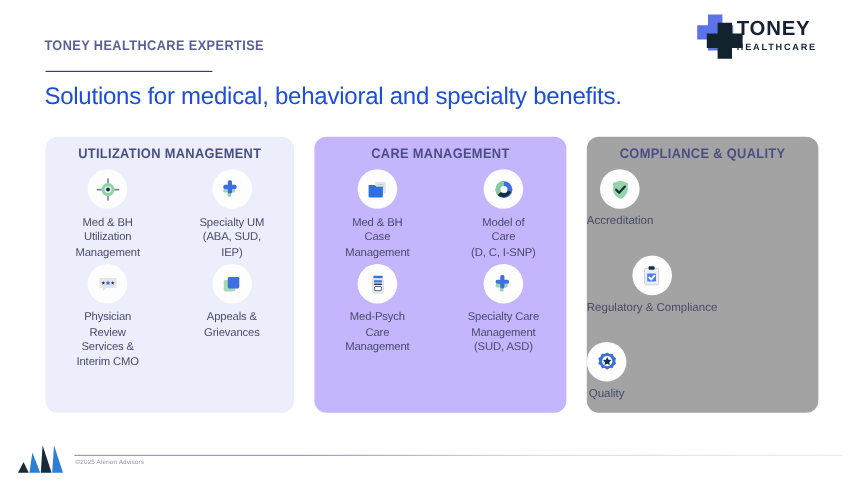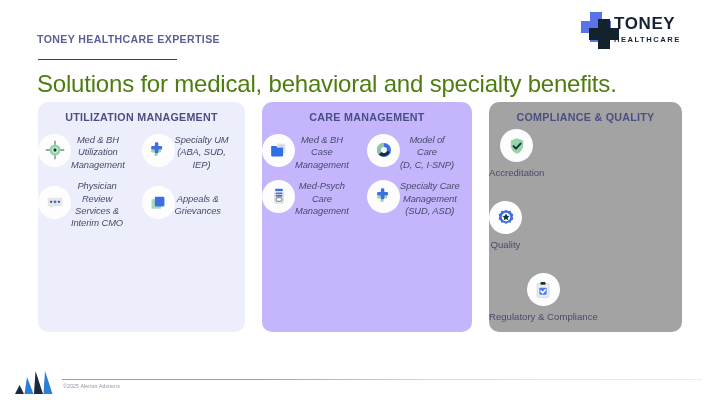--- a/index.html
+++ b/index.html
@@ -44,23 +44,23 @@
     top: 59px;
     width: 139px;
     height: 1px;
     background: #3d4158;
   }
 
   .headline {
     position: absolute;
     left: 37px;
     top: 70px;
-    font-size: 24px;
+    font-size: 20px;
     font-weight: 400;
-    color: #4d7c0f;
+    color: #1d4ed8;
     letter-spacing: -0.2px;
     white-space: nowrap;
   }
 
   
   .brand {
     position: absolute;
     left: 577px;
     top: 9px;
     width: 126px;
@@ -88,21 +88,21 @@
     font-size: 7.6px;
     font-weight: 700;
     letter-spacing: 1.5px;
     color: #152233;
     line-height: 1;
   }
 
   
   .panels {
     position: absolute;
-    left: 0; top: 102px;
+    left: 0; top: 114px;
     width: 584px;
     height: 232px;
   }
 
   .panel {
     position: absolute;
     top: 0;
     height: 230px;
     border-radius: 10px;
     padding-top: 9px;
@@ -123,23 +123,22 @@
 
   
   .grid2 {
     margin-top: 6px;
     display: grid;
     grid-template-columns: 1fr 1fr;
     row-gap: 4px;
   }
   .cell {
     display: flex;
-    flex-direction: row;
+    flex-direction: column;
     align-items: center;
-    font-style: italic;
   }
   .cell .caption {
     margin-top: 5px;
     text-align: center;
     font-size: 9.4px;
     line-height: 12.4px;
     color: #474b6b;
     letter-spacing: -0.1px;
   }
 
@@ -374,38 +373,38 @@
             <path d="M12 2.8l7.4 2.6v6c0 4.4-3.1 8.3-7.4 9.8-4.3-1.5-7.4-5.4-7.4-9.8v-6z" fill="#97d2a8"></path>
             <path d="M7.8 12.1l2.9 3 5.6-6" stroke="#14333f" stroke-width="2.3" fill="none" stroke-linecap="round" stroke-linejoin="round"></path>
           </svg>
         </div>
         <div class="caption" style="white-space: pre-line;">Accreditation</div>
       </div>
 
       <div class="row">
         <div class="disc">
           <svg viewBox="0 0 24 24" width="20" height="20">
-            <path d="M12 2.2l2.5 1.5 2.9-.3 1.1 2.7 2.4 1.7-.9 2.8.9 2.8-2.4 1.7-1.1 2.7-2.9-.3L12 19.3l-2.5-1.8-2.9.3-1.1-2.7L3.1 13.4l.9-2.8-.9-2.8 2.4-1.7 1.1-2.7 2.9.3z" fill="#3e6fe0"></path>
-            <circle cx="12" cy="10.8" r="5.1" fill="#ffffff"></circle>
-            <path d="M12 6.6l1.3 2.7 2.9.42-2.1 2.05.5 2.9L12 13.3l-2.6 1.37.5-2.9-2.1-2.05 2.9-.42z" fill="#14333f"></path>
-          </svg>
-        </div>
-        <div class="caption" style="white-space: pre-line;">Quality</div>
-      </div>
-
-      <div class="row">
-        <div class="disc">
-          <svg viewBox="0 0 24 24" width="20" height="20">
             <rect x="5" y="4.4" width="14" height="16.4" rx="1.5" fill="#eceef2" stroke="#c9ccd4" stroke-width="0.9"></rect>
             <rect x="9" y="2.3" width="6" height="3.4" rx="1" fill="#14333f"></rect>
             <rect x="7.6" y="9.4" width="8.8" height="8.2" rx="0.8" fill="#4a7ced"></rect>
             <path d="M9.6 13.4l2 2.1 3.3-3.8" stroke="#ffffff" stroke-width="1.9" fill="none" stroke-linecap="round" stroke-linejoin="round"></path>
           </svg>
         </div>
         <div class="caption" style="white-space: pre-line;">Regulatory &amp; Compliance</div>
+      </div>
+
+      <div class="row">
+        <div class="disc">
+          <svg viewBox="0 0 24 24" width="20" height="20">
+            <path d="M12 2.2l2.5 1.5 2.9-.3 1.1 2.7 2.4 1.7-.9 2.8.9 2.8-2.4 1.7-1.1 2.7-2.9-.3L12 19.3l-2.5-1.8-2.9.3-1.1-2.7L3.1 13.4l.9-2.8-.9-2.8 2.4-1.7 1.1-2.7 2.9.3z" fill="#3e6fe0"></path>
+            <circle cx="12" cy="10.8" r="5.1" fill="#ffffff"></circle>
+            <path d="M12 6.6l1.3 2.7 2.9.42-2.1 2.05.5 2.9L12 13.3l-2.6 1.37.5-2.9-2.1-2.05 2.9-.42z" fill="#14333f"></path>
+          </svg>
+        </div>
+        <div class="caption" style="white-space: pre-line;">Quality</div>
       </div>
 
     </div>
   </div>
 
 </div>
 
 <div class="footer">
   <div class="footer-mark">
     <svg viewBox="0 0 40 26" width="40" height="26">

